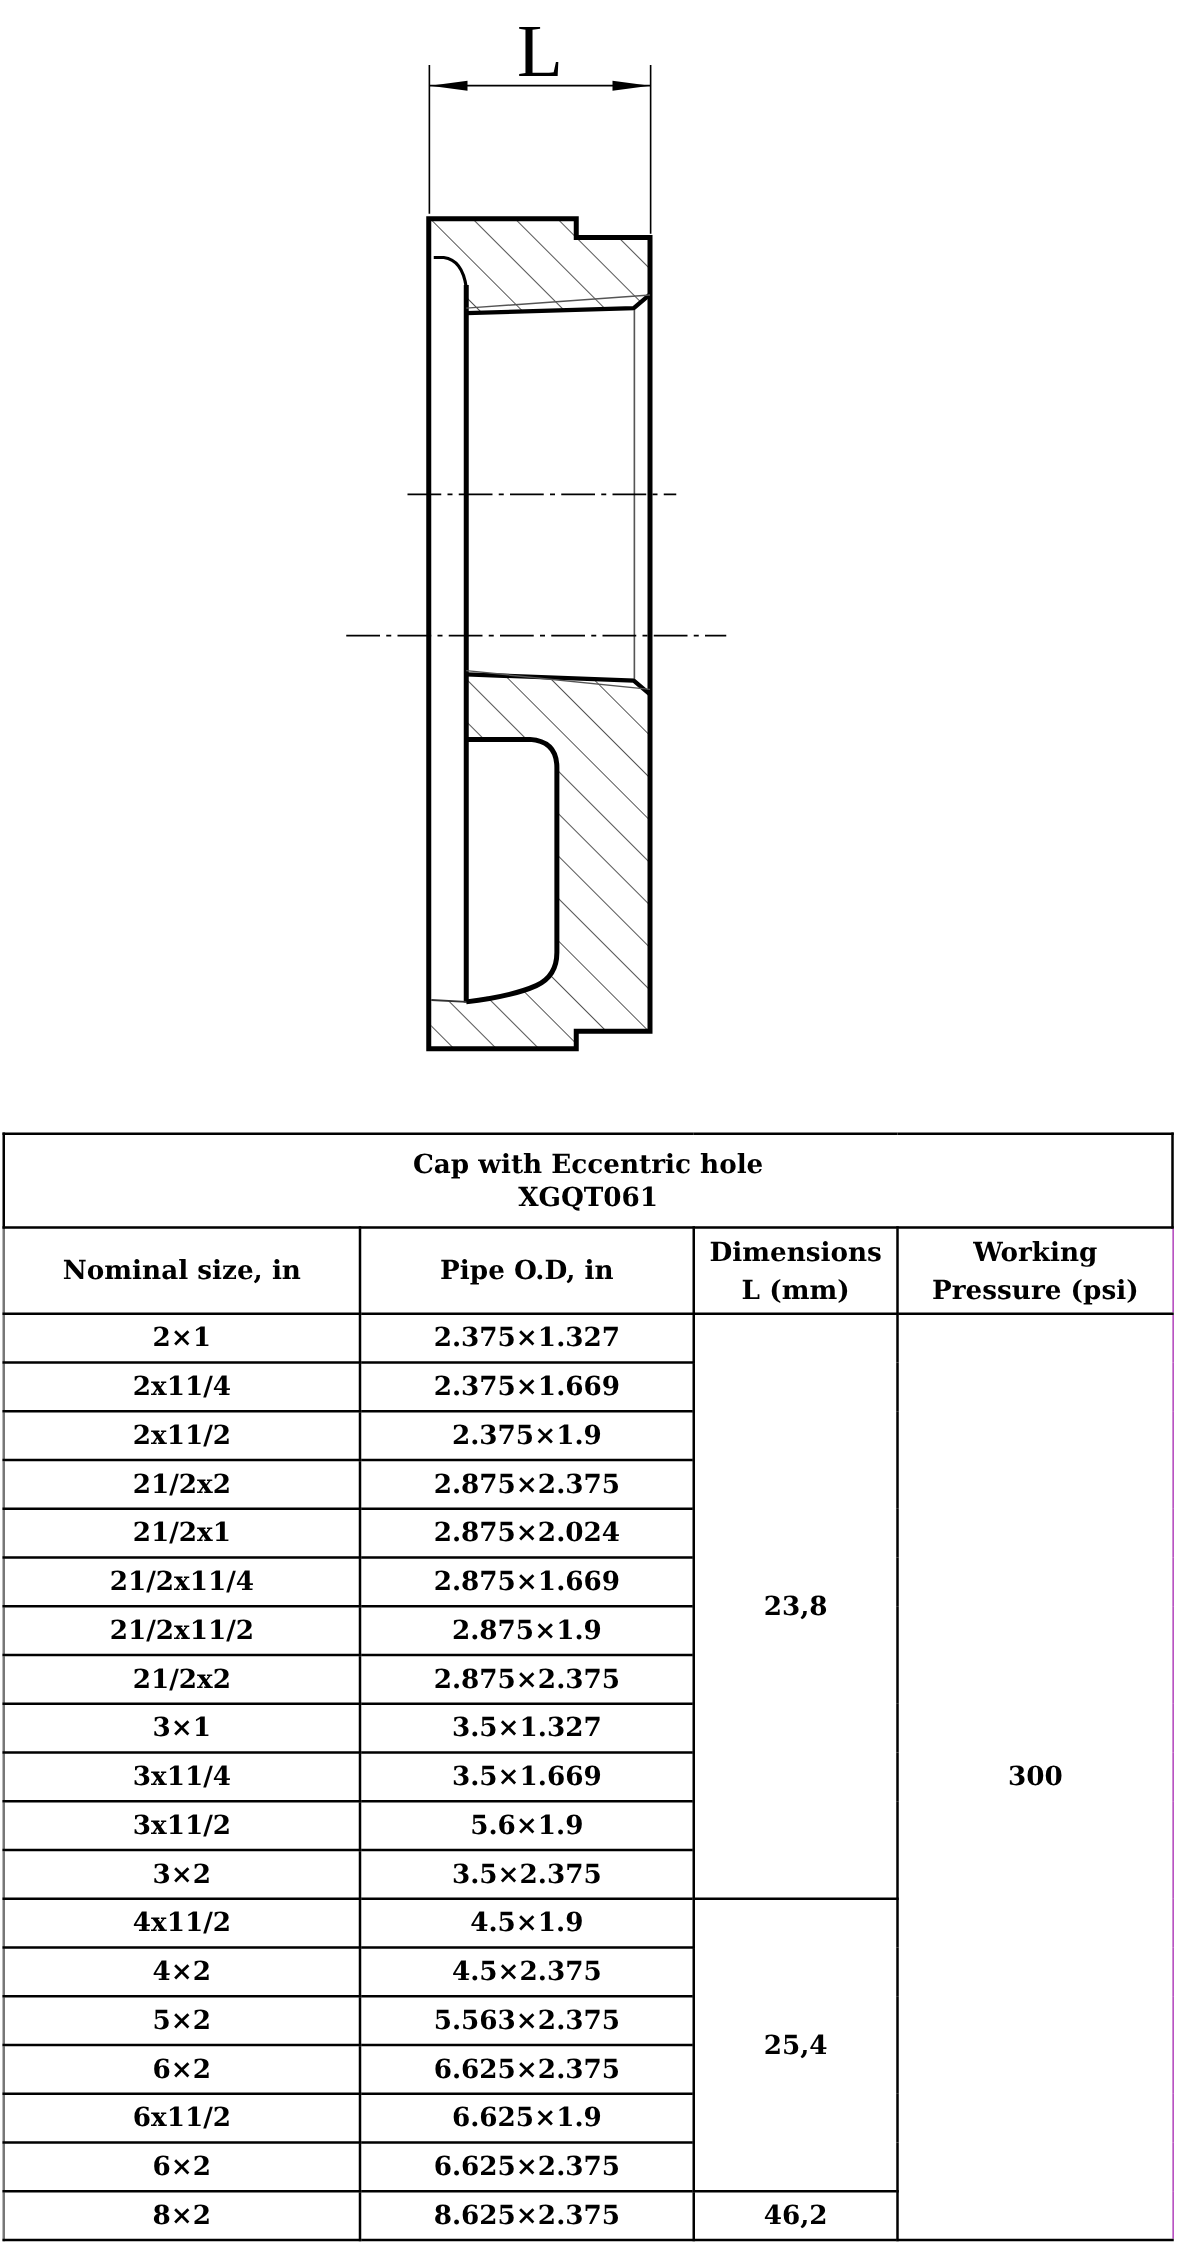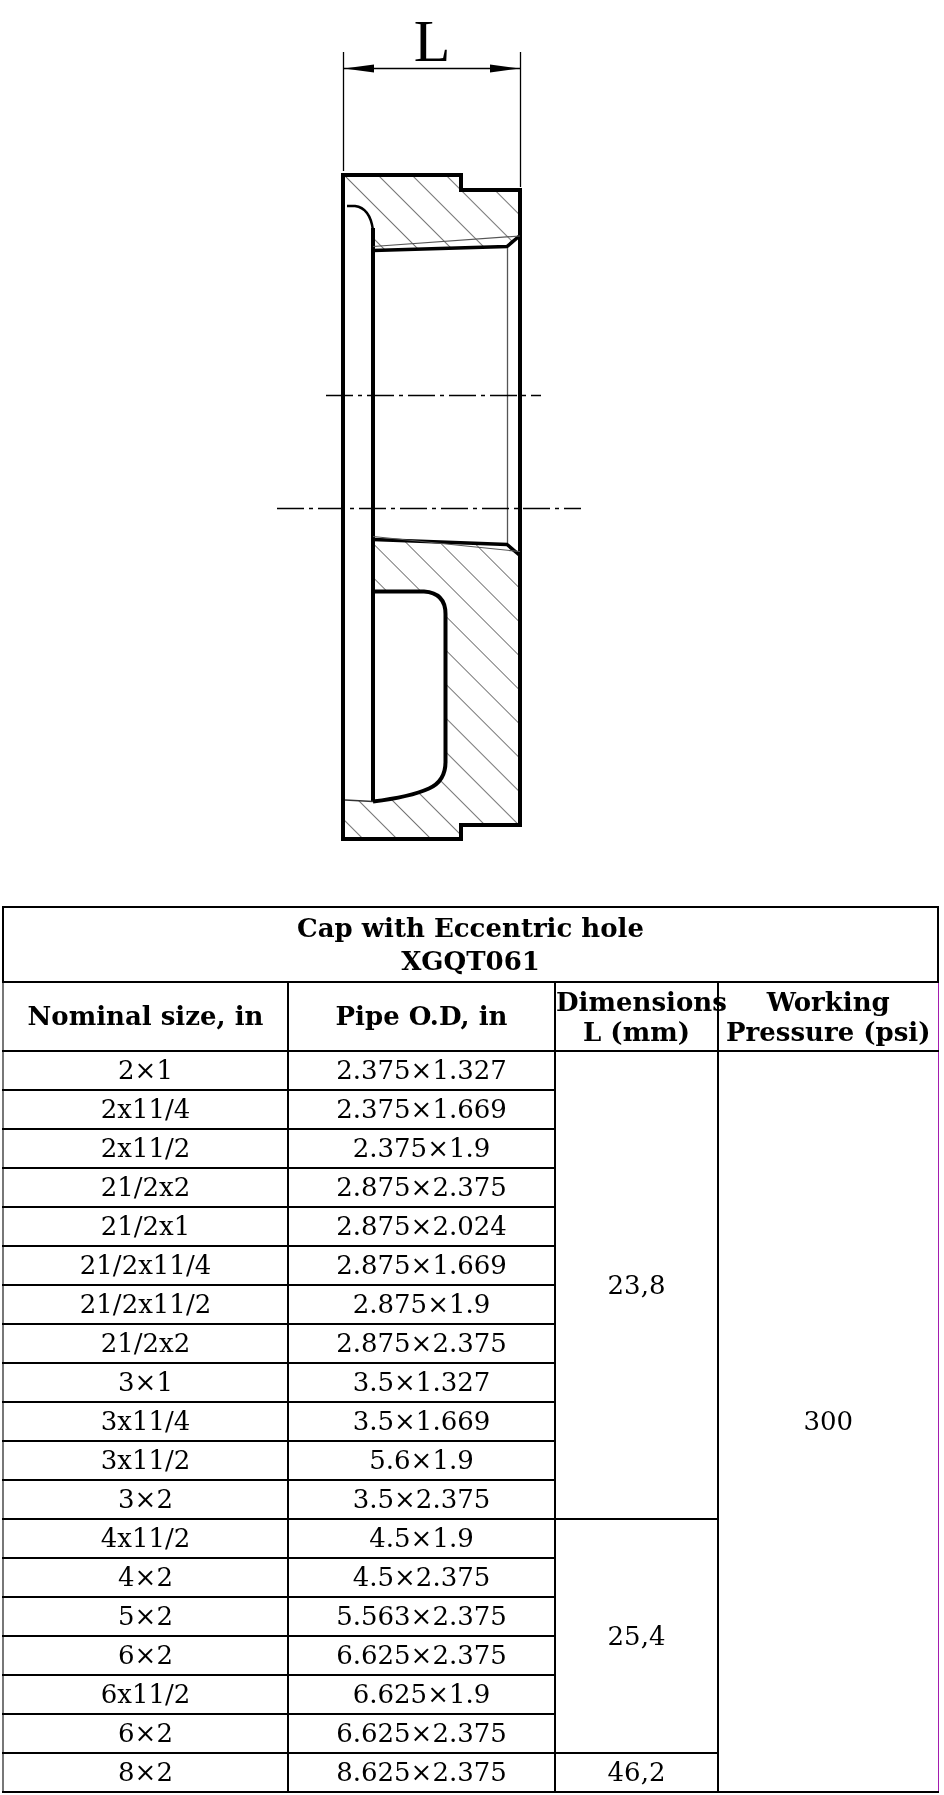--- a/index.html
+++ b/index.html
@@ -28,40 +28,41 @@
     left: 2px;
     width: 935px;
     border-collapse: collapse;
     table-layout: fixed;
     text-align: center;
   }
   #spec-table td {
     border: 2px solid #000;
     padding: 0;
     vertical-align: middle;
-    font-size: 26px;
+    font-size: 21px;
     line-height: 1.25;
     background: #fff;
   }
   tr.title-row td {
     height: 73px;
     border-top: 2px solid #777;
     border-left: 2px solid #777;
     border-right: 2px solid #777;
     border-bottom: 4px solid #000;
     font-weight: bold;
     font-size: 22px;
   }
   tr.header-row td {
     height: 67px;
     font-weight: bold;
     border-bottom: 4px solid #000;
   }
   tr.data-row {
     height: 39px;
+    font-weight: bold;
   }
   tr.group-end td {
     border-bottom: 3px solid #000;
     margin-top: 38px;
   }
   #spec-table td.side-l {
     border-left: 2px solid #777;
   }
   #spec-table td.side-r {
     border-right: 1px solid #a21caf;

